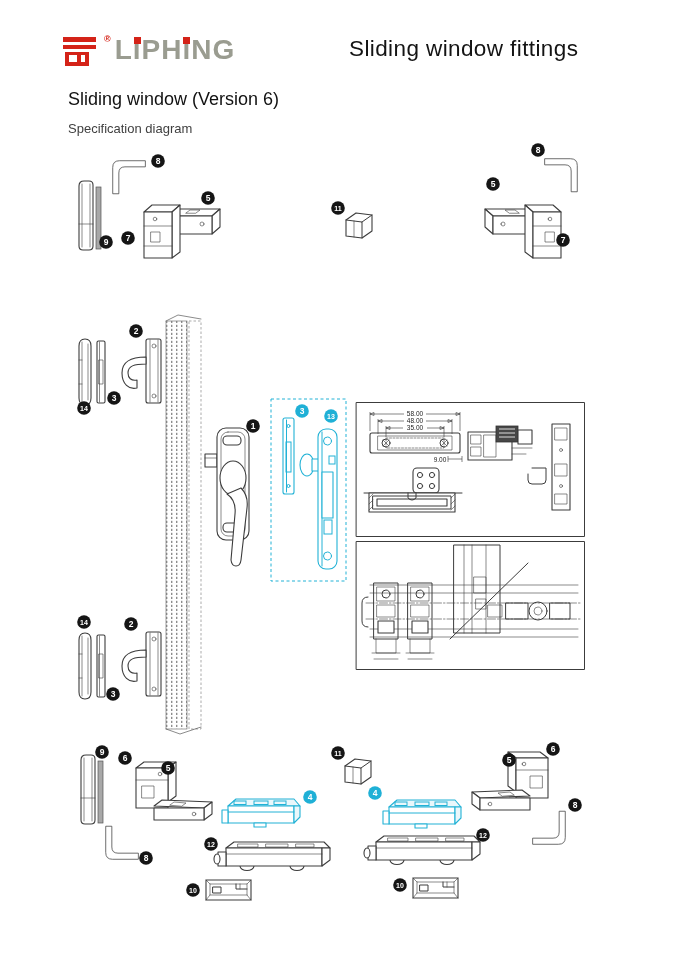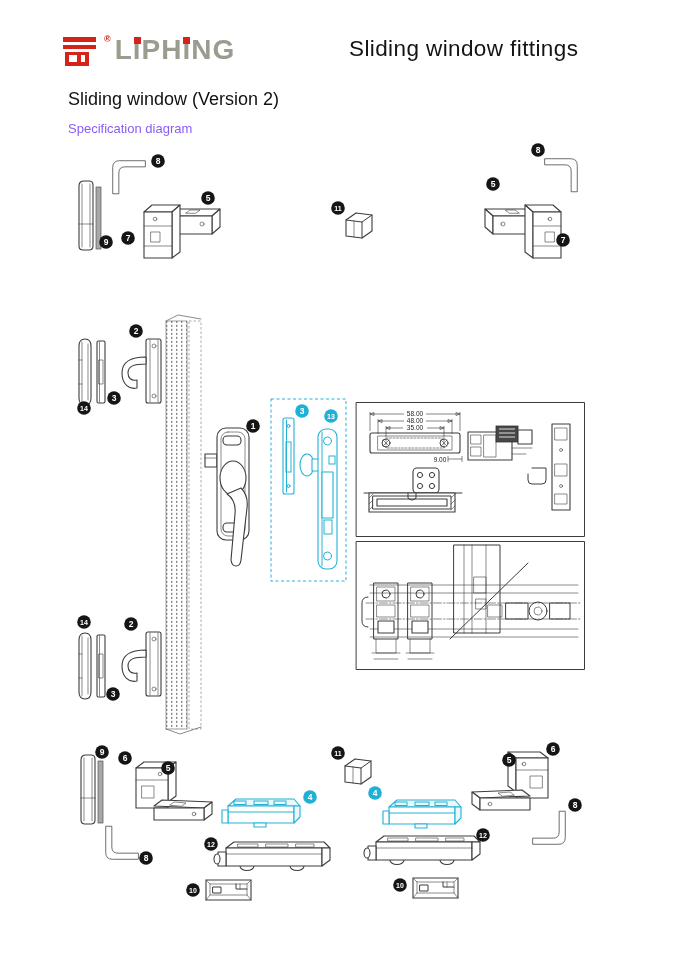--- a/index.html
+++ b/index.html
@@ -9,21 +9,21 @@
   }
   .logo{position:absolute;left:62px;top:36px;height:40px;display:flex;align-items:flex-start;}
   .emblem{width:40px;height:36px;}
   .reg{color:#d42318;font-size:9px;font-weight:bold;margin:-2px 4px 0 2px;}
   .brand{display:flex;line-height:28px;font-size:28px;font-weight:bold;color:#9a9c90;letter-spacing:1px;}
   .brand span{display:inline-block;}
   .brand-i{position:relative;}
   .brand-i::after{content:"";position:absolute;left:50%;top:1px;width:7px;height:7px;margin-left:-3.5px;background:#d42318;}
   .page-title{position:absolute;left:349px;top:36px;font-size:22.5px;letter-spacing:0.4px;color:#141414;font-weight:500;}
   .section-title{position:absolute;left:68px;top:89px;font-size:18px;color:#111;}
-  .sub-title{position:absolute;left:68px;top:121px;font-size:13px;color:#8b5cf6;}
+  .sub-title{position:absolute;left:68px;top:121px;font-size:13px;color:#404040;}
   svg.diagram{position:absolute;left:0;top:0;}
 
   
   .ln{fill:#ffffff;stroke:#3c3c3c;stroke-width:1.1;stroke-linejoin:round;stroke-linecap:round;}
   .lnf{fill:none;stroke:#3c3c3c;stroke-width:1;stroke-linejoin:round;stroke-linecap:round;}
   .thin{stroke-width:0.6;}
   .gray{fill:#a8a8a8;stroke:#555;stroke-width:0.7;}
   .dk{fill:#474747;stroke:#333;stroke-width:0.8;}
   .cy{fill:#ffffff;stroke:#22b2d6;stroke-width:1.1;stroke-linejoin:round;stroke-linecap:round;}
   .cyl{fill:#eaf7fb;stroke:#22b2d6;stroke-width:1.1;stroke-linejoin:round;}
@@ -52,21 +52,21 @@
     <span class="reg">®</span>
     <span class="brand">
         <span>L</span>
         <span class="brand-i">i</span>
         <span>PH</span>
         <span class="brand-i">i</span>
         <span>NG</span>
       </span>
   </div>
   <div class="page-title">Sliding window fittings</div>
-  <div class="section-title">Sliding window (Version 2)</div>
+  <div class="section-title">Sliding window (Version 6)</div>
   <div class="sub-title">Specification diagram</div>
 
   <svg class="diagram" width="687" height="956" viewBox="0 0 687 956">
     <defs>
       <pattern id="dotp" width="5" height="4" patternUnits="userSpaceOnUse">
         <rect x="1" y="0.8" width="1.4" height="2.2" fill="#8d8d8d"></rect>
       </pattern>
 
       <g id="lbracket">
         <path class="ln" d="M4,52 L4,14 Q4,4 14,4 L52,4 L52,13 L22,13 Q13,13 13,22 L13,52 Z"></path>

